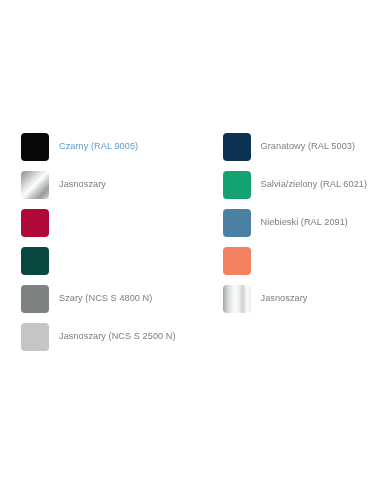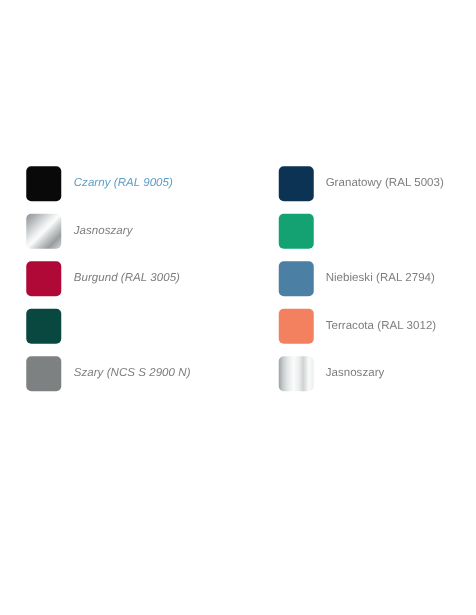--- a/index.html
+++ b/index.html
@@ -23,21 +23,21 @@
     display: flex;
     flex-direction: row;
   }
 
   .swatch-column {
     width: 190.5px;
     display: flex;
     flex-direction: column;
     box-sizing: border-box;
   }
-  .swatch-column.col-left  { padding-left: 21px; font-style: italic; }
+  .swatch-column.col-left  { padding-left: 21px; }
   .swatch-column.col-right { padding-left: 32px; }
 
   .swatch-row {
     display: flex;
     align-items: center;
     height: 38px;
   }
 
   .swatch-chip {
     width: 28px;
@@ -67,44 +67,47 @@
       <div class="swatch-row">
         <span class="swatch-chip" style="background: rgb(9, 9, 9);"></span>
         <span class="swatch-label selected">Czarny (RAL 9005)</span>
       </div>
       <div class="swatch-row">
         <span class="swatch-chip" style="background: linear-gradient(135deg, rgb(142, 146, 149) 0%, rgb(180, 183, 185) 18%, rgb(233, 235, 236) 40%, rgb(251, 252, 252) 50%, rgb(207, 210, 211) 62%, rgb(154, 157, 159) 80%, rgb(214, 216, 217) 100%);"></span>
         <span class="swatch-label">Jasnoszary</span>
       </div>
       <div class="swatch-row">
         <span class="swatch-chip" style="background: rgb(176, 9, 55);"></span>
-        <span class="swatch-label">Burgund (RAL 3005)</span>
       </div>
       <div class="swatch-row">
         <span class="swatch-chip" style="background: rgb(9, 71, 65);"></span>
       </div>
       <div class="swatch-row">
         <span class="swatch-chip" style="background: rgb(126, 129, 130);"></span>
-        <span class="swatch-label">Szary (NCS S 2900 N)</span>
+        <span class="swatch-label">Szary (NCS S 4800 N)</span>
+      </div>
+      <div class="swatch-row">
+        <span class="swatch-chip" style="background: rgb(195, 197, 198);"></span>
+        <span class="swatch-label">Jasnoszary (NCS S 2500 N)</span>
       </div>
     </div>
     <div class="swatch-column col-right">
       <div class="swatch-row">
         <span class="swatch-chip" style="background: rgb(12, 51, 84);"></span>
         <span class="swatch-label">Granatowy (RAL 5003)</span>
       </div>
       <div class="swatch-row">
         <span class="swatch-chip" style="background: rgb(20, 162, 115);"></span>
+        <span class="swatch-label">Salvia/zielony (RAL 6021)</span>
       </div>
       <div class="swatch-row">
         <span class="swatch-chip" style="background: rgb(75, 128, 164);"></span>
-        <span class="swatch-label">Niebieski (RAL 2794)</span>
+        <span class="swatch-label">Niebieski (RAL 2091)</span>
       </div>
       <div class="swatch-row">
         <span class="swatch-chip" style="background: rgb(243, 128, 95);"></span>
-        <span class="swatch-label">Terracota (RAL 3012)</span>
       </div>
       <div class="swatch-row">
         <span class="swatch-chip" style="background: linear-gradient(90deg, rgb(159, 163, 165) 0%, rgb(200, 203, 204) 12%, rgb(230, 232, 233) 26%, rgb(250, 251, 251) 42%, rgb(238, 240, 240) 56%, rgb(207, 210, 211) 70%, rgb(250, 251, 251) 86%, rgb(236, 238, 238) 100%);"></span>
         <span class="swatch-label">Jasnoszary</span>
       </div>
     </div>
   </div>
 
 </body></html>

